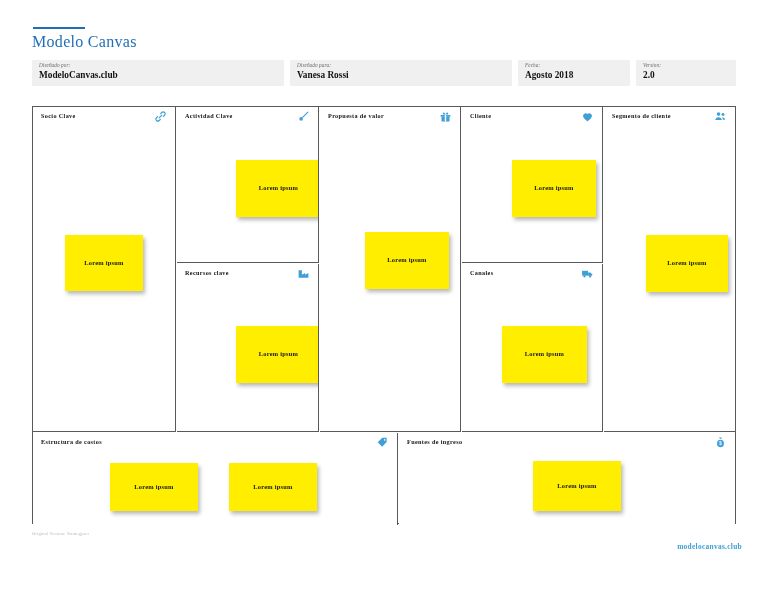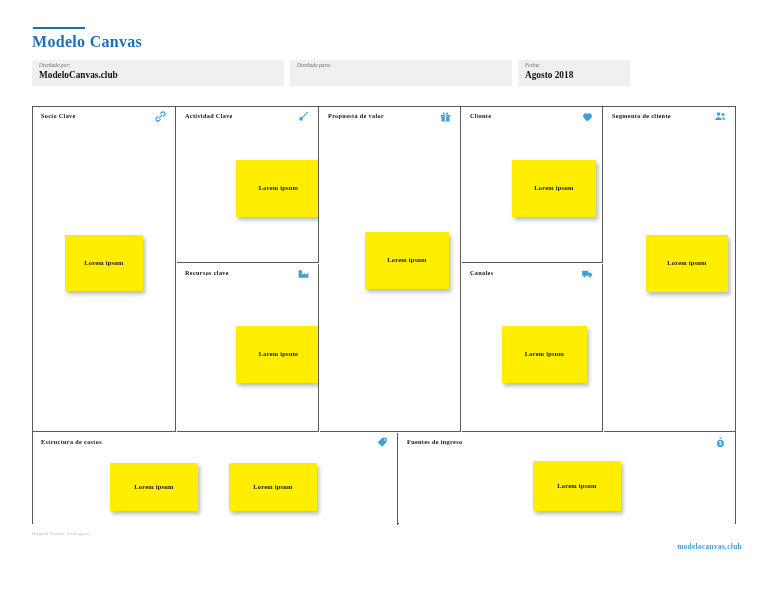--- a/index.html
+++ b/index.html
@@ -29,21 +29,21 @@
     width: 52px;
     height: 2px;
     background: #1f6fb8;
   }
   .page-title {
     position: absolute;
     left: 32px;
     top: 33px;
     font-family: "Liberation Serif", serif;
     font-size: 16px;
-    font-weight: bold;
+    font-weight: normal;
     color: #1f6fb8;
     letter-spacing: 0.3px;
     border-bottom: 1.4px solid #1f6fb8;
     padding-bottom: 19px;
     line-height: 1.1;
   }
 
   
   .meta-row {
     position: absolute;
@@ -180,27 +180,32 @@
 
   <div class="meta-row">
 
     <div class="meta-field" style="left:0px; width:252px;">
       <span class="meta-label">Diseñado por:</span>
       <span class="meta-value">ModeloCanvas.club</span>
     </div>
 
     <div class="meta-field" style="left:258px; width:222px;">
       <span class="meta-label">Diseñado para:</span>
+      <span class="meta-value">Vanesa Rossi</span>
     </div>
 
     <div class="meta-field" style="left:486px; width:112px;">
       <span class="meta-label">Fecha:</span>
       <span class="meta-value">Agosto 2018</span>
     </div>
 
+    <div class="meta-field" style="left:604px; width:100px;">
+      <span class="meta-label">Version:</span>
+      <span class="meta-value">2.0</span>
+    </div>
 
   </div>
 
   <div class="canvas">
 
     <div class="cell" style="left:0; top:0; width:143px; height:325px; border-right:1px solid #595959; border-bottom:1px solid #595959;">
       <div class="cell-head">
         <span class="cell-title">Socio Clave</span>
         <span class="cell-icon">
           <svg viewBox="0 0 24 24" fill="none" stroke="#3f9fd6" stroke-width="2.1" stroke-linecap="round">

